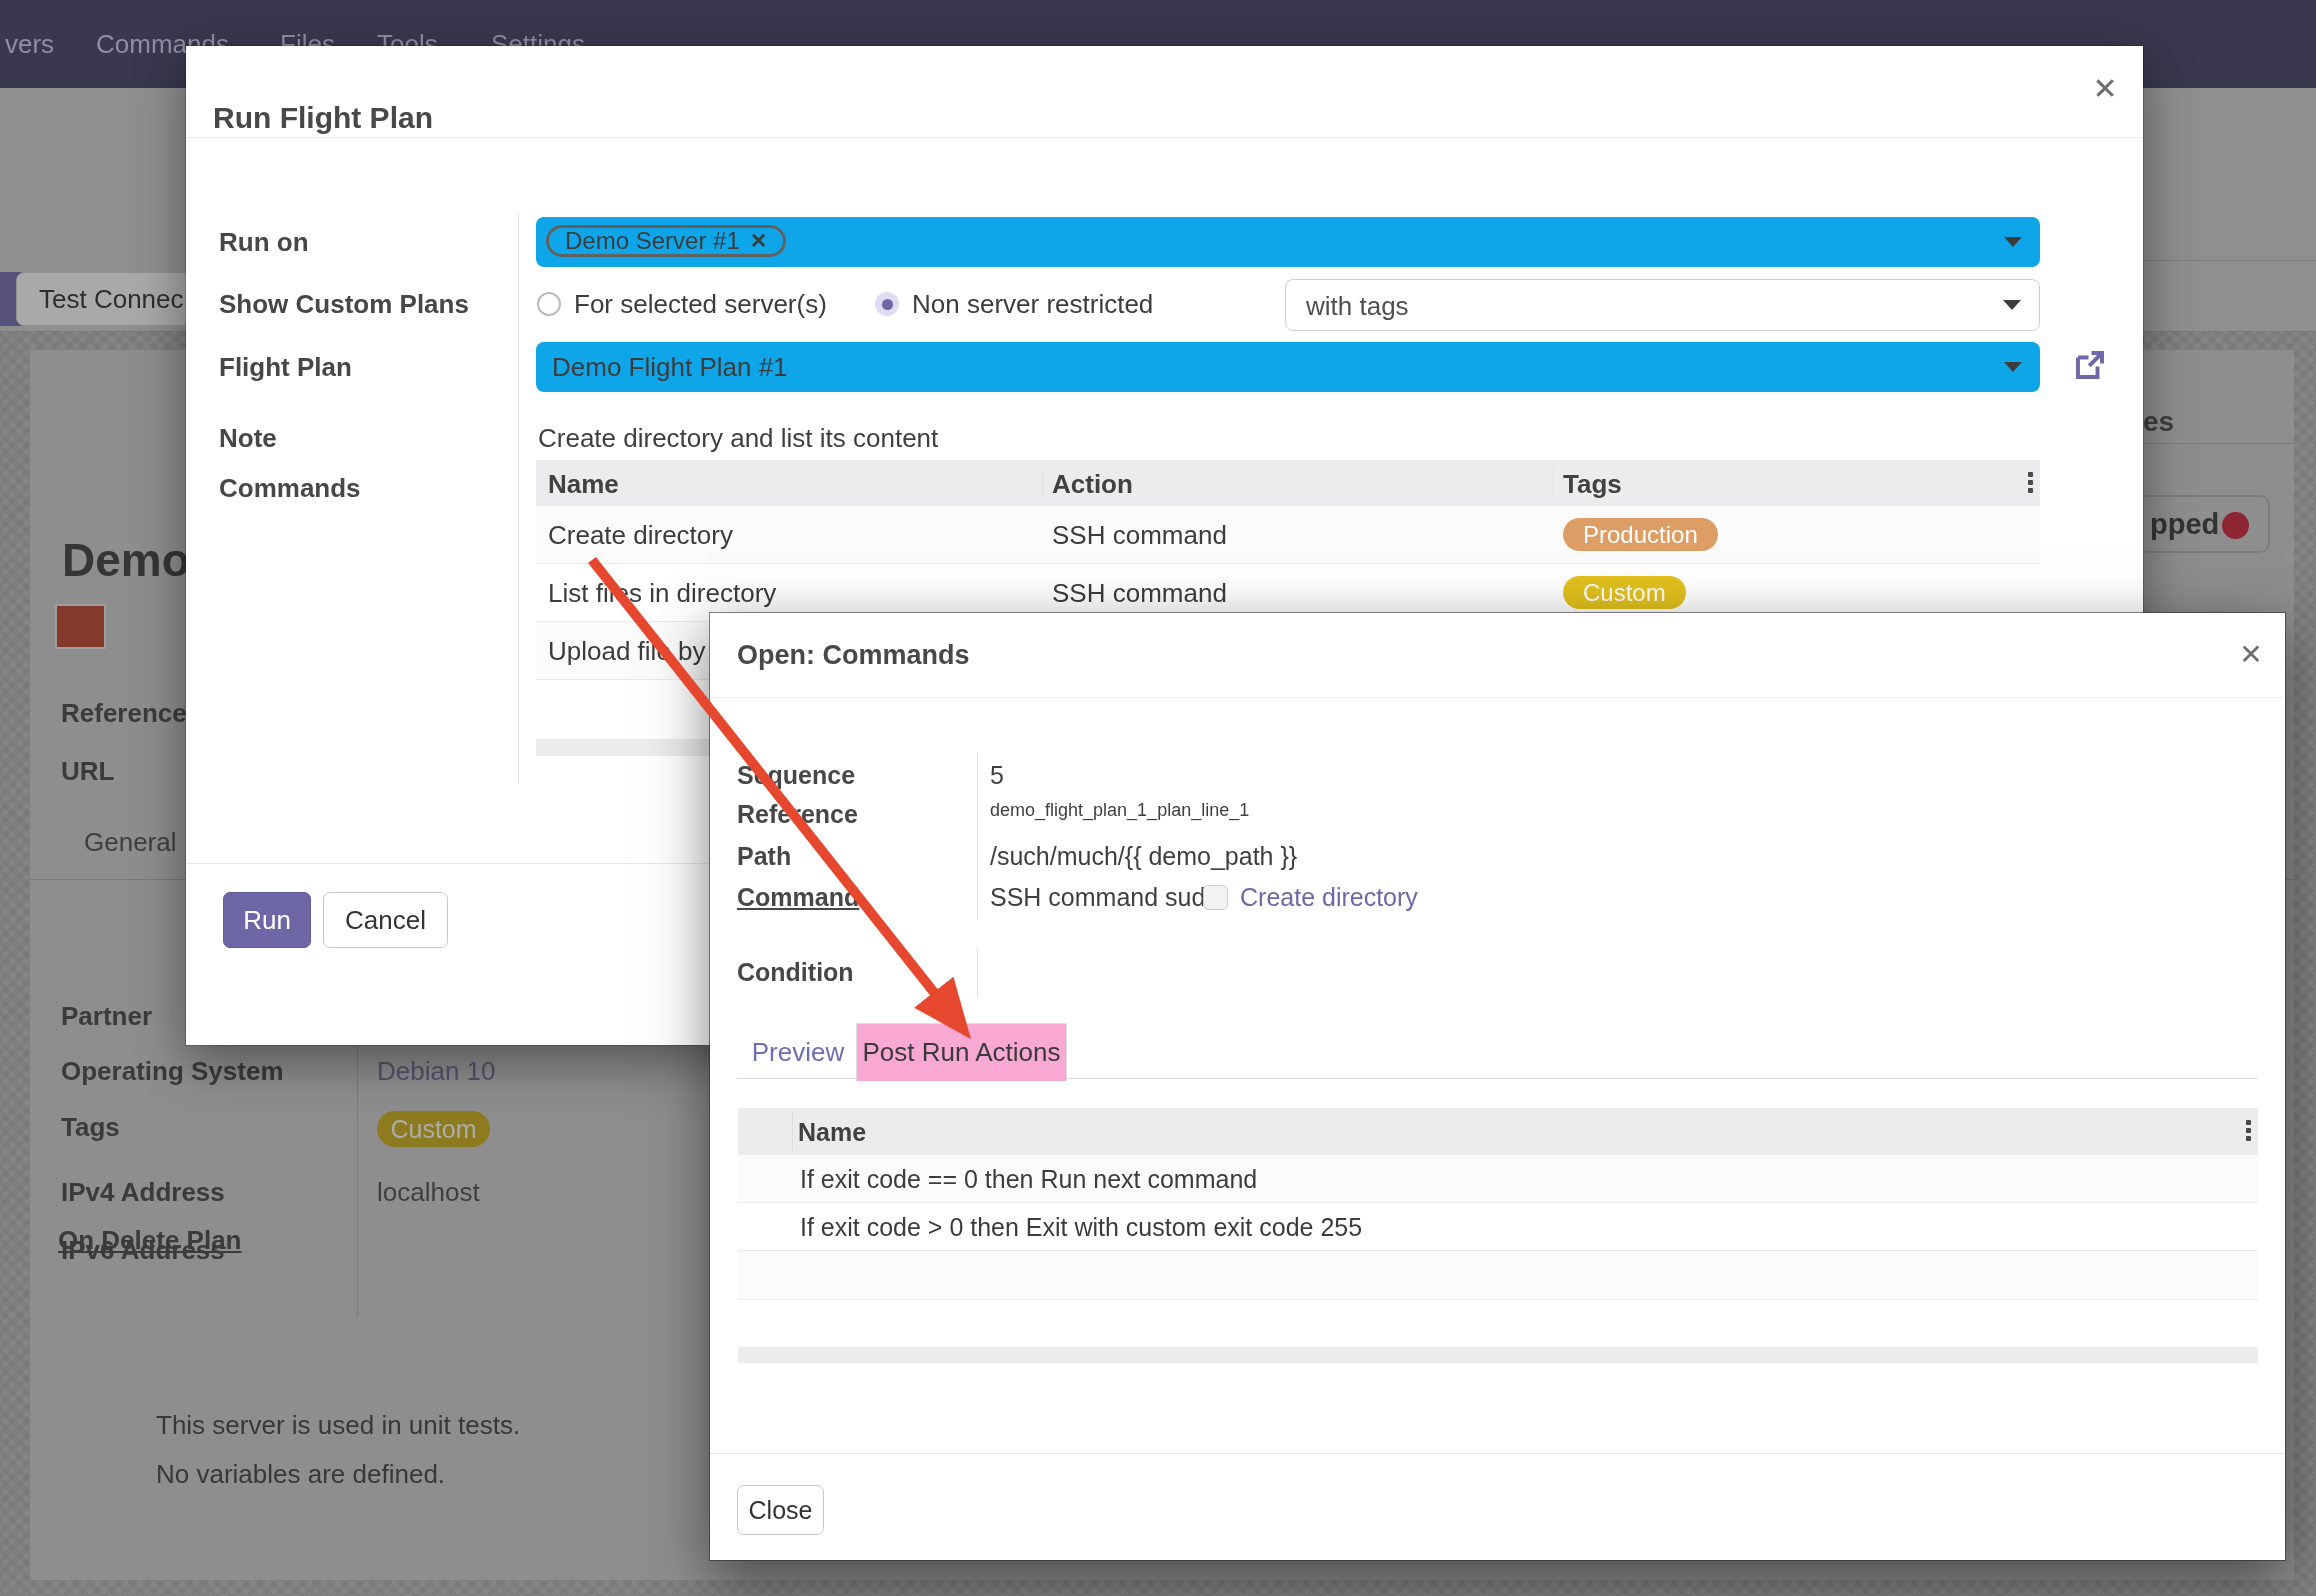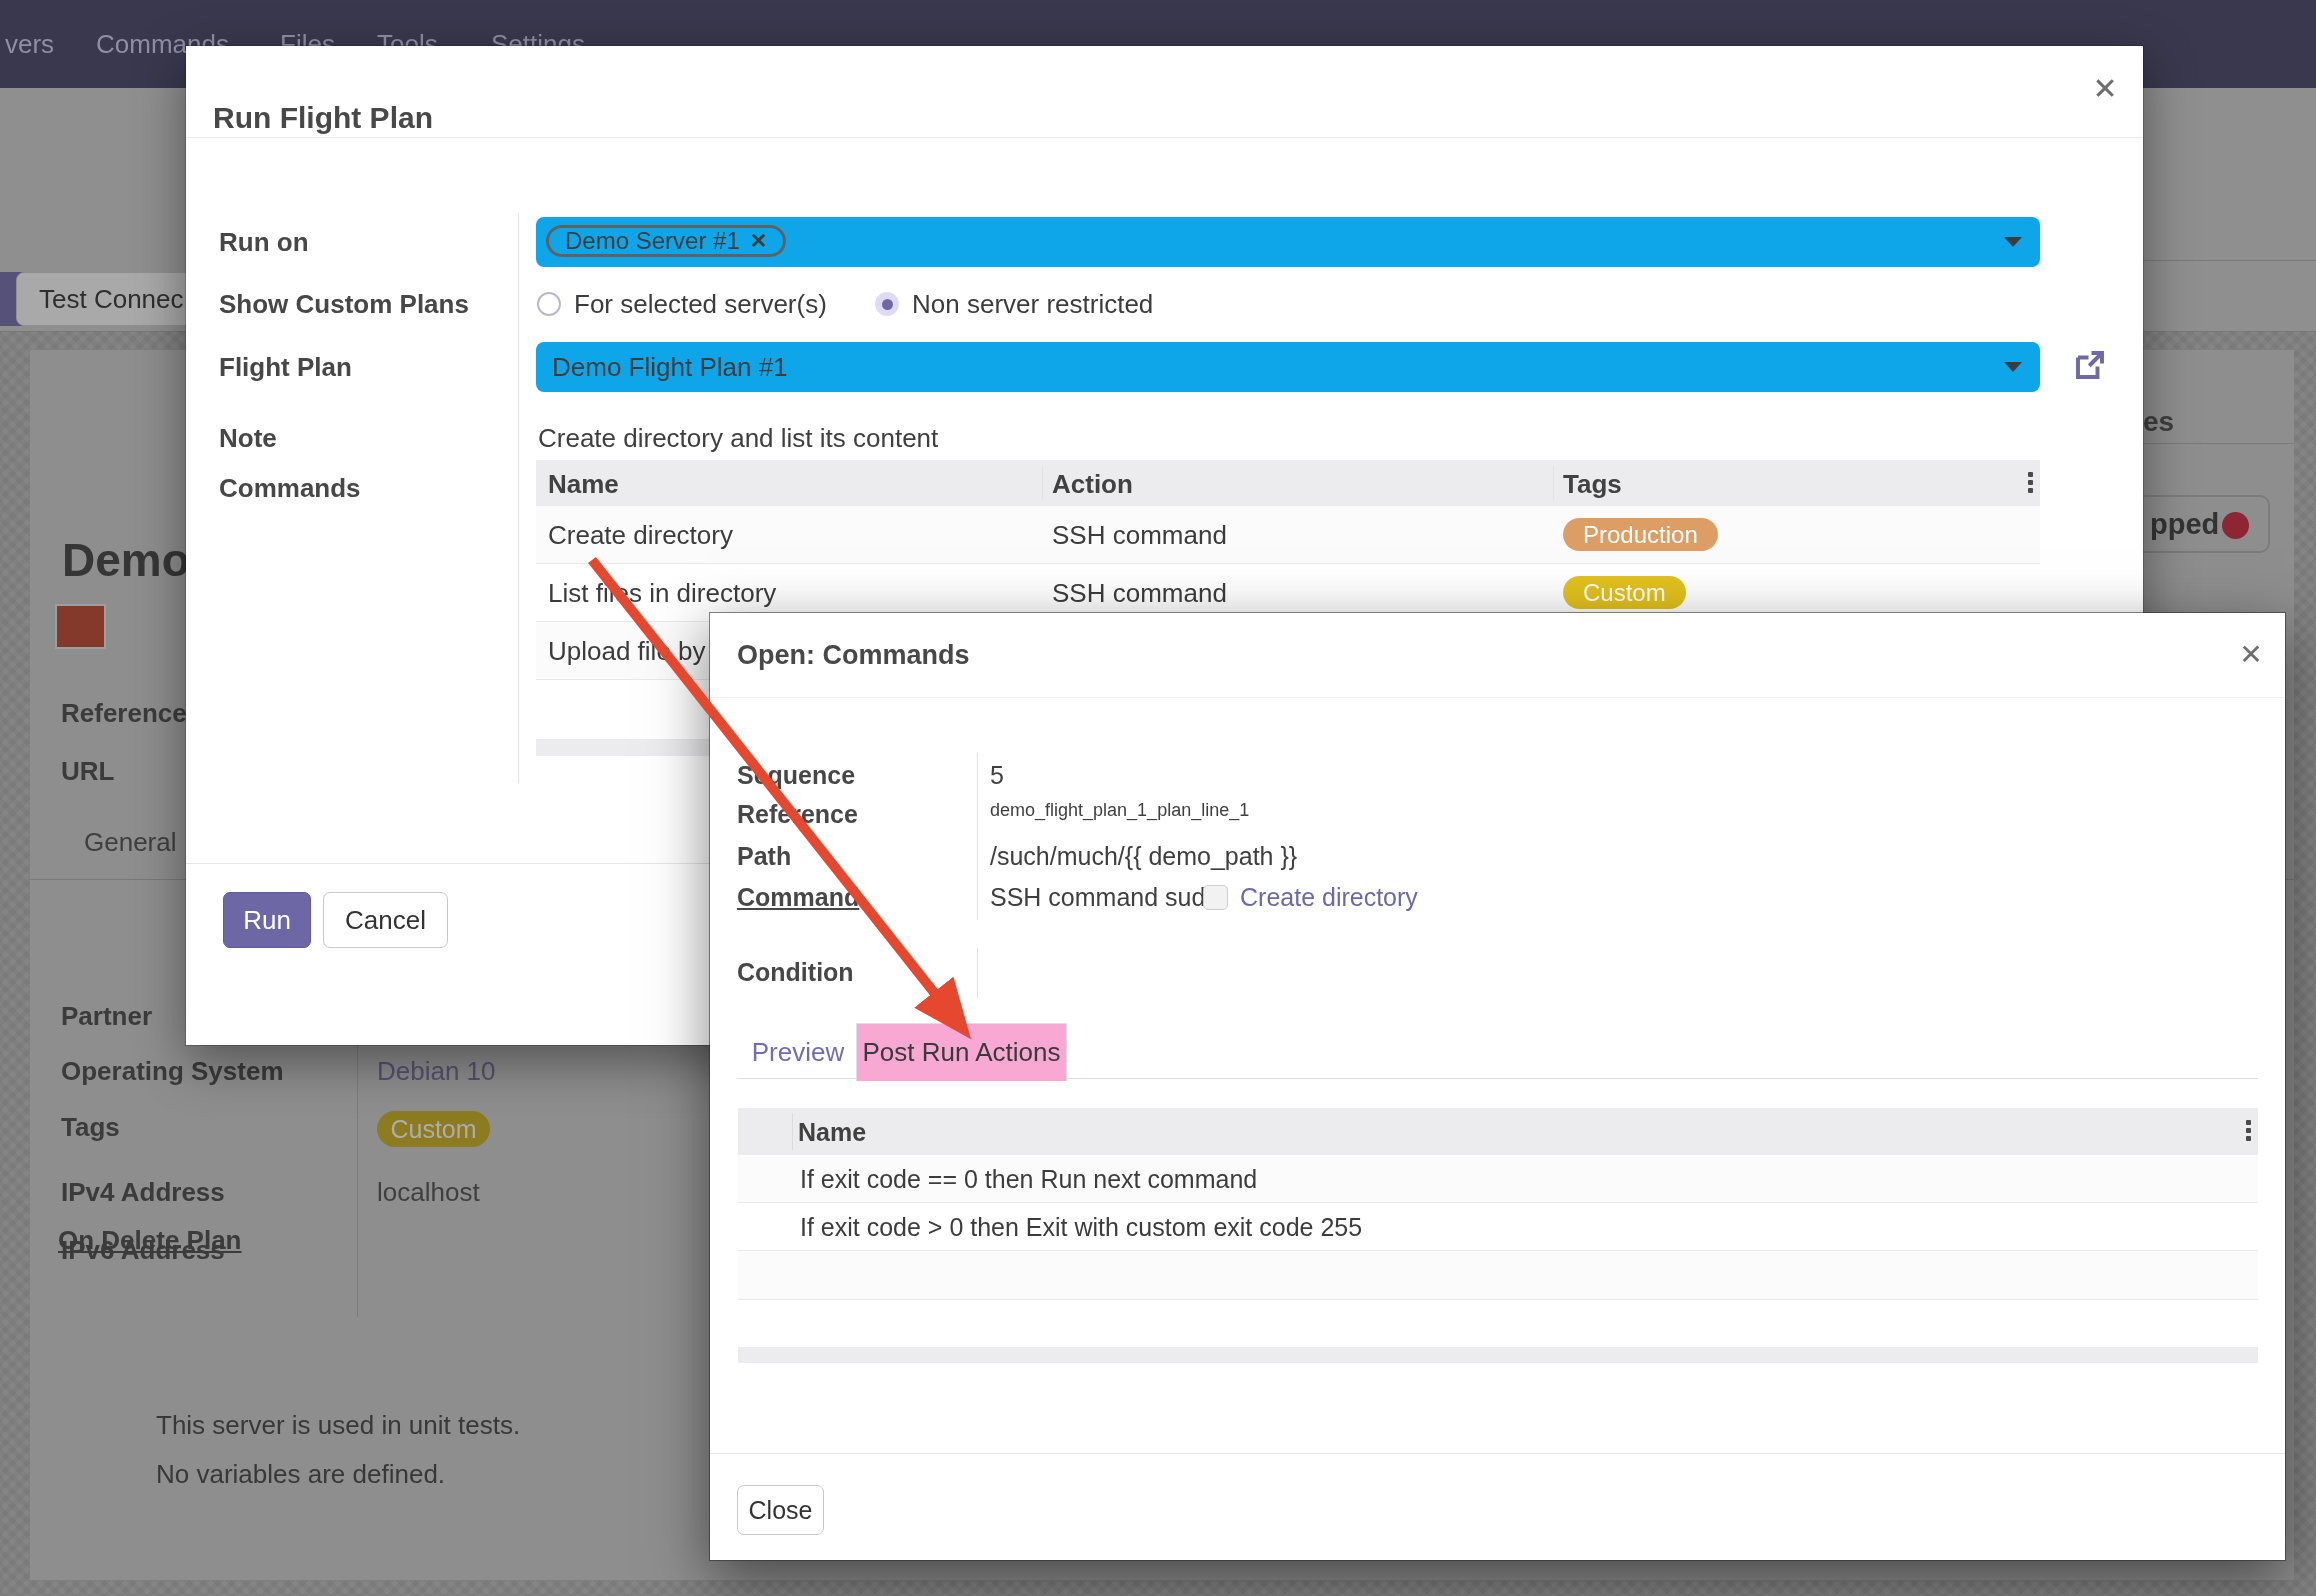--- a/index.html
+++ b/index.html
@@ -179,20 +179,24 @@
         <span>Demo Server #1</span>
         <span class="x">✕</span>
       </div>
       <div class="abs caret" style="left:1468px; top:20px;"></div>
     </div>
 
     <div class="abs radio off" style="left:351px; top:246px;"></div>
     <div class="abs rlabel" style="left:388px; top:243px;">For selected server(s)</div>
     <div class="abs radio on" style="left:689px; top:246px;"></div>
     <div class="abs rlabel" style="left:726px; top:243px;">Non server restricted</div>
+    <div class="abs sel sel-white" style="left:1099px; top:233px; width:755px; height:52px;">
+      <div class="abs" style="left:20px; top:11px; font-size:26px; color:#4f4f4f;">with tags</div>
+      <div class="abs caret" style="left:717px; top:20px;"></div>
+    </div>
 
     <div class="abs sel sel-lav" style="left:350px; top:296px; width:1504px; height:50px;">
       <div class="abs" style="left:16px; top:10px; font-size:26px; color:#3c3c3c;">Demo Flight Plan #1</div>
       <div class="abs caret" style="left:1468px; top:20px;"></div>
     </div>
     <svg class="abs" style="left:1886px; top:301px;" width="36" height="36" viewBox="0 0 24 24">
       <path d="M4 7 h7 M4 7 v13 h13 v-7" fill="none" stroke="#6f68a7" stroke-width="2.6"></path>
       <path d="M13 4 h7 v7" fill="none" stroke="#6f68a7" stroke-width="2.6"></path>
       <path d="M20 4 L11.5 12.5" fill="none" stroke="#6f68a7" stroke-width="2.6"></path>
     </svg>

